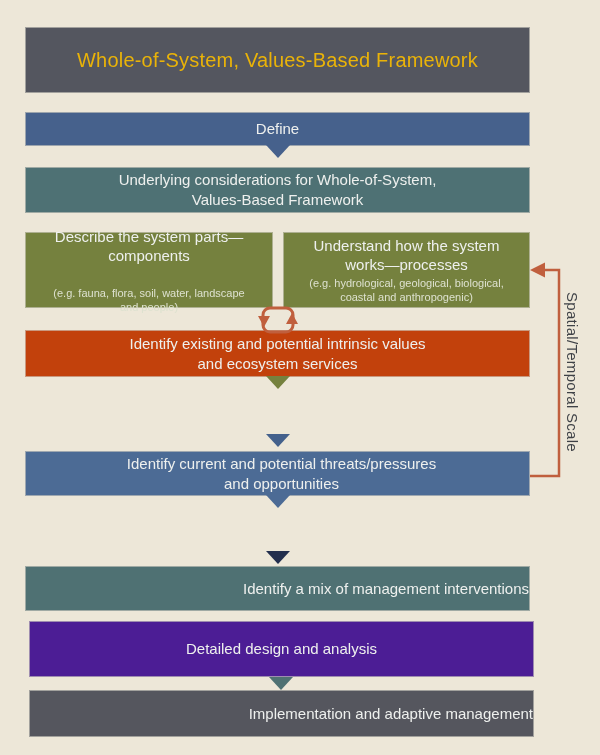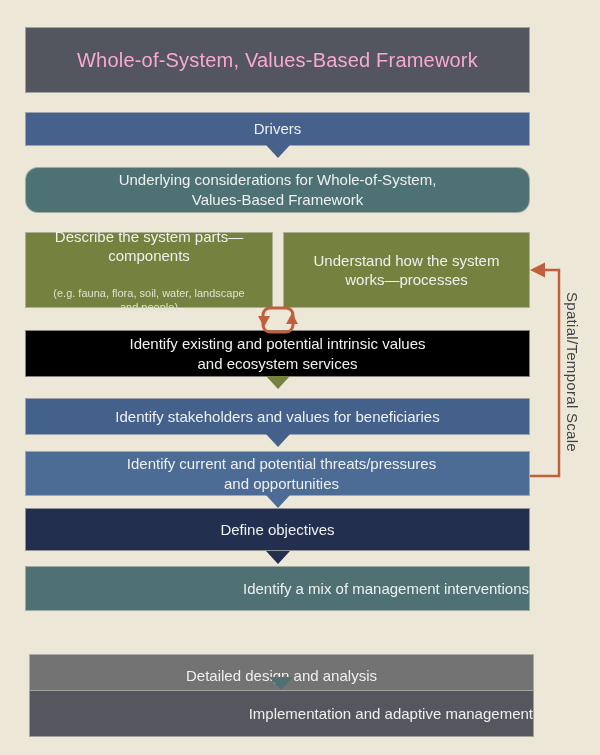--- a/index.html
+++ b/index.html
@@ -10,31 +10,31 @@
     position:relative;overflow:hidden;
   }
   .canvas{position:absolute;left:0;top:0;width:600px;height:755px;}
   .box{
     position:absolute;left:25px;width:505px;box-sizing:border-box;
     display:flex;flex-direction:column;align-items:center;justify-content:center;
     text-align:center;color:#eef0ee;
     border:1px solid rgba(205,202,190,.65);
     font-size:15px;line-height:20px;
   }
-  #title-box{top:27px;height:66px;background:#54565f;font-size:20px;letter-spacing:.2px;color:#f9a8d4;}
+  #title-box{top:27px;height:66px;background:#54565f;font-size:20px;letter-spacing:.2px;color:#eab308;}
   #drivers-box{top:112px;height:34px;background:#46618c;}
-  #considerations-box{top:167px;height:46px;background:#4e7174;border-radius:13px;}
+  #considerations-box{top:167px;height:46px;background:#4e7174;}
   #components-box{top:232px;left:25px;width:248px;height:76px;background:#75813e;gap:19px;}
   #processes-box{top:232px;left:283px;width:247px;height:76px;background:#75813e;justify-content:center;}
-  #values-box{top:330px;height:47px;background:#000000;}
+  #values-box{top:330px;height:47px;background:#c2410c;}
   #stakeholders-box{top:398px;height:37px;background:#44618c;}
   #threats-box{top:451px;height:45px;background:#4c6b95;padding-left:8px;}
   #objectives-box{top:508px;height:43px;background:#232f4e;}
   #interventions-box{top:566px;height:45px;background:#4f7173;align-items:flex-end;}
-  #design-box{top:621px;left:29px;height:44px;background:#737373;margin-top:33px;}
+  #design-box{top:621px;left:29px;height:56px;background:#4c1d95;}
   #implementation-box{top:690px;left:29px;height:47px;background:#55565e;align-items:flex-end;}
   .box .heading{font-size:15px;line-height:19px;}
   .box .note{font-size:11px;line-height:14px;color:#dde1cf;margin-top:2px;}
   .tri{
     position:absolute;width:0;height:0;left:266px;
     border-left:12px solid transparent;border-right:12px solid transparent;
     border-top:13px solid #46618c;
   }
   .tri.t-drivers{top:145px;border-top-color:#46618c;}
   .tri.t-values{top:376px;border-top-color:#75813e;}
@@ -53,61 +53,56 @@
 </head>
 <body>
 
 <div class="canvas">
 
   <div class="box" id="title-box">
     <span>Whole-of-System, Values-Based Framework</span>
   </div>
 
   <div class="box" id="drivers-box">
-    <span>Drivers</span>
+    <span>Define</span>
   </div>
   <div class="tri t-drivers"></div>
 
   <div class="box" id="considerations-box">
     <span>Underlying considerations for Whole-of-System,<br>Values-Based Framework</span>
   </div>
 
   <div class="box" id="components-box">
     <span class="heading">Describe the system parts—<br>components</span>
     <span class="note">(e.g. fauna, flora, soil, water, landscape<br>and people)</span>
   </div>
 
   <div class="box" id="processes-box">
     <span class="heading">Understand how the system<br>works—processes</span>
+    <span class="note">(e.g. hydrological, geological, biological,<br>coastal and anthropogenic)</span>
   </div>
 
   <svg id="cycle-icon" viewBox="0 0 44 38">
     <rect x="7" y="7" width="30" height="24" rx="7" fill="none" stroke="#c05f3d" stroke-width="3"></rect>
     <polygon points="2,15 14,15 8,26" fill="#c05f3d"></polygon>
     <polygon points="30,23 42,23 36,12" fill="#c05f3d"></polygon>
   </svg>
 
   <div class="box" id="values-box">
     <span>Identify existing and potential intrinsic values<br>and ecosystem services</span>
   </div>
   <div class="tri t-values"></div>
 
-  <div class="box" id="stakeholders-box">
-    <span>Identify stakeholders and values for beneficiaries</span>
-  </div>
   <div class="tri t-stakeholders"></div>
 
   <div class="box" id="threats-box">
     <span>Identify current and potential threats/pressures<br>and opportunities</span>
   </div>
   <div class="tri t-threats"></div>
 
-  <div class="box" id="objectives-box">
-    <span>Define objectives</span>
-  </div>
   <div class="tri t-objectives"></div>
 
   <div class="box" id="interventions-box">
     <span>Identify a mix of management interventions</span>
   </div>
 
   <div class="box" id="design-box">
     <span>Detailed design and analysis</span>
   </div>
   <div class="tri t-design"></div>

